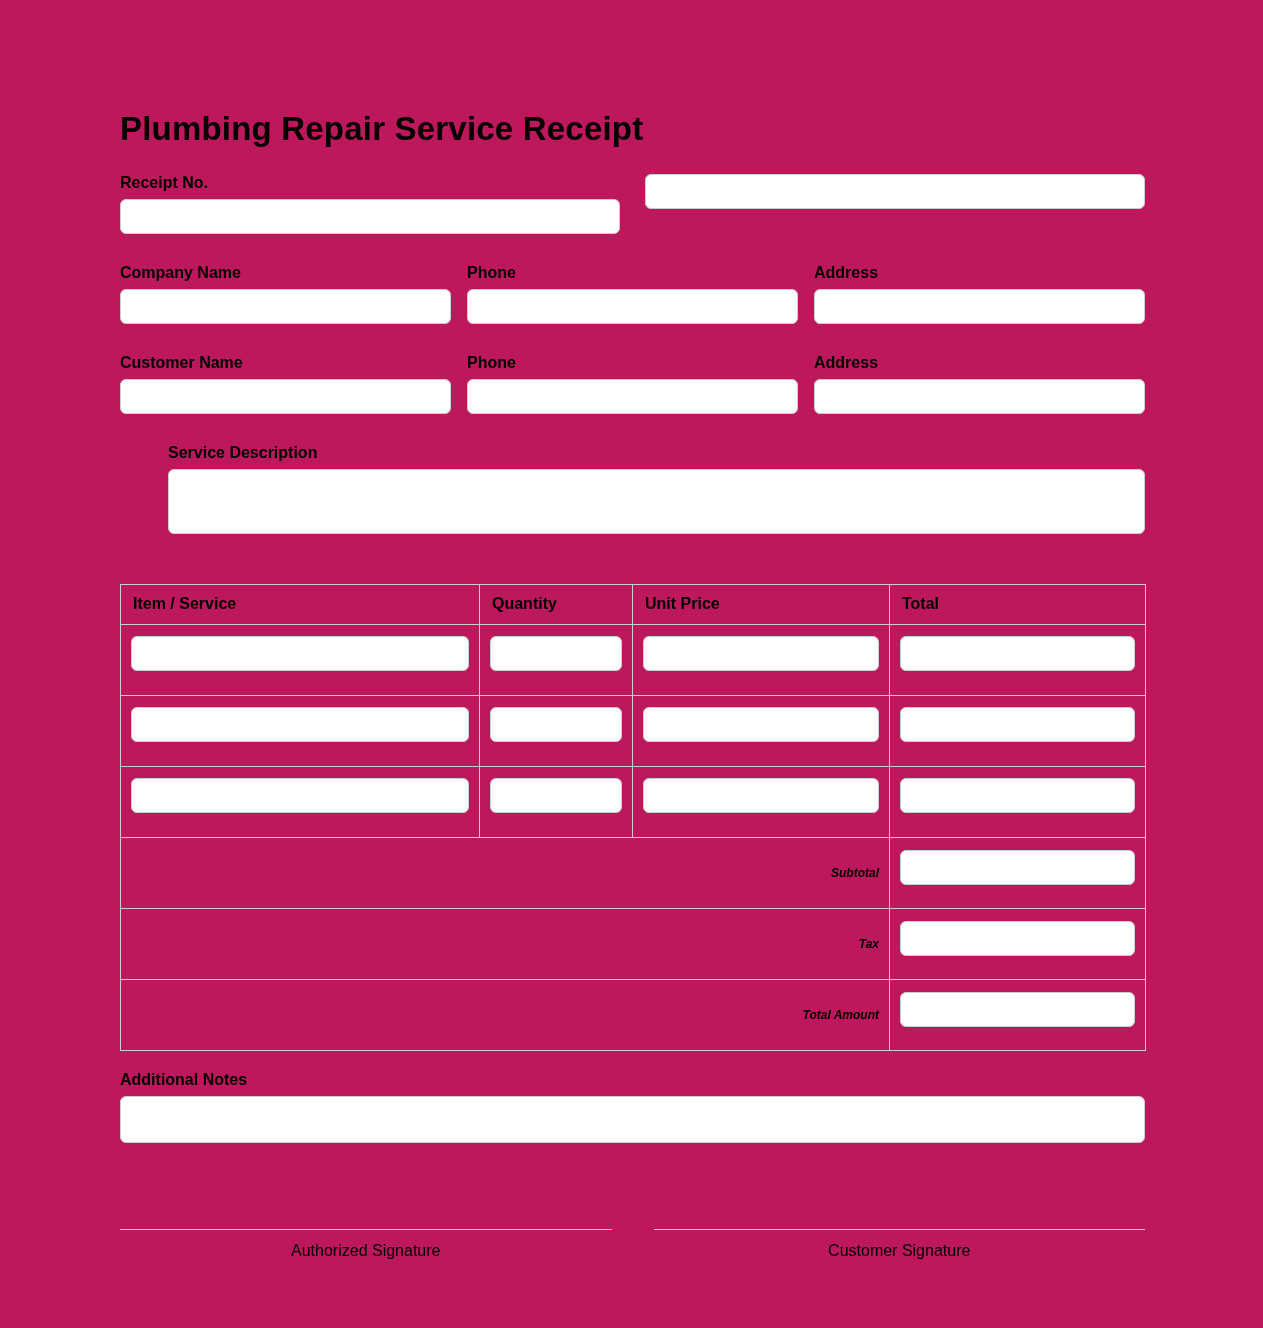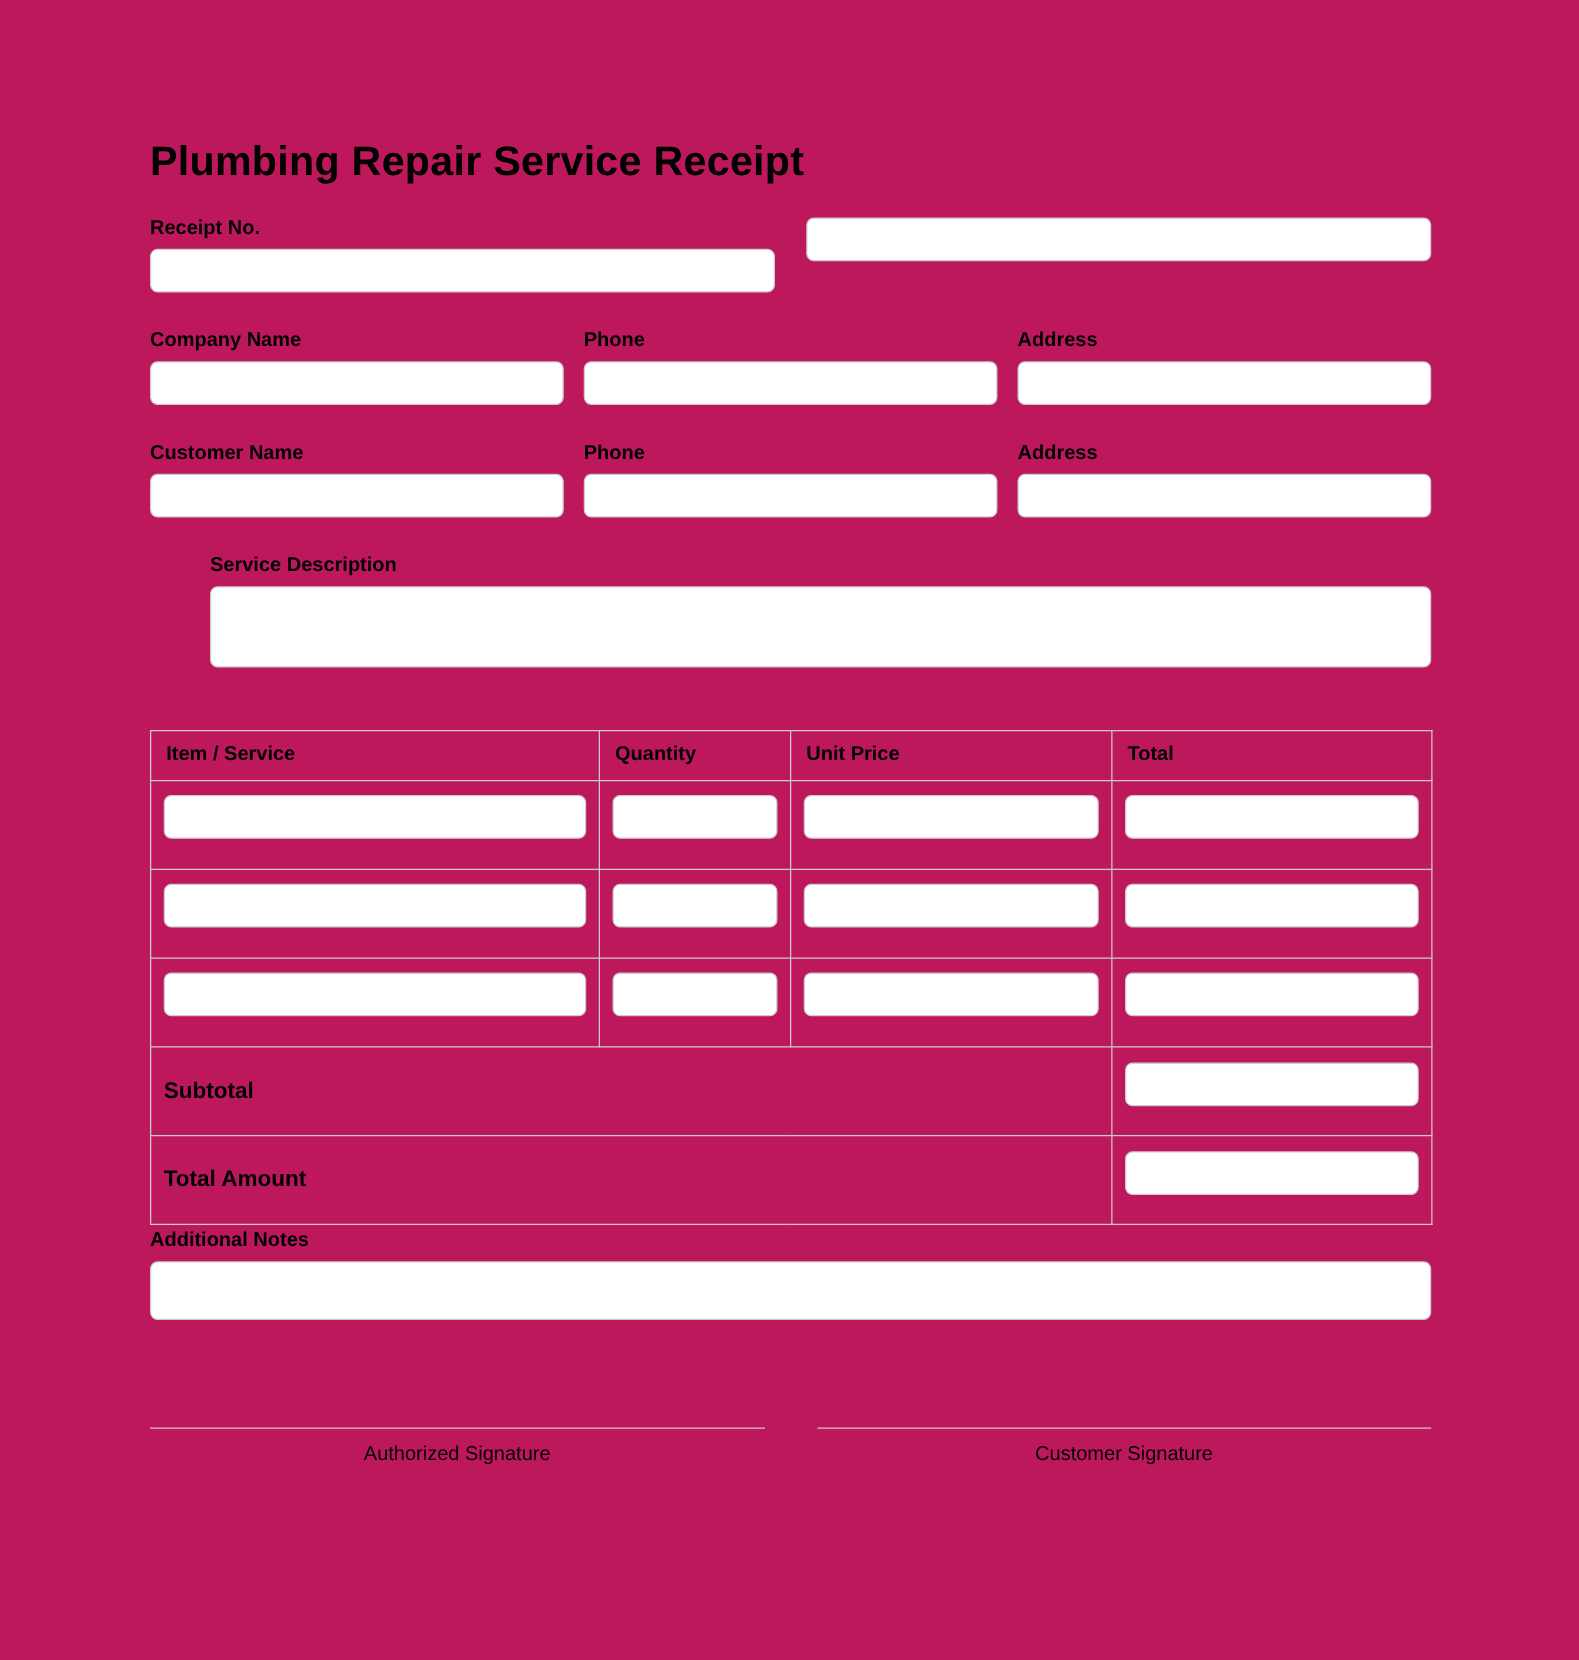--- a/index.html
+++ b/index.html
@@ -82,32 +82,33 @@
     padding: 0 12px;
     vertical-align: middle;
   }
   .items-table td.cell {
     height: 71px;
     vertical-align: top;
     padding: 11px 10px;
   }
   .items-table td.sum-label {
     height: 71px;
-    text-align: left;
-    font-size: 18px;
+    text-align: right;
+    font-size: 12px;
     font-weight: bold;
     padding: 0 10px;
     vertical-align: middle;
+    font-style: italic;
   }
   .items-table td.sum-input {
     height: 71px;
     vertical-align: top;
     padding: 12px 10px;
   }
-  .section-notes { margin-top: 4px; }
+  .section-notes { margin-top: 20px; }
   .signatures { display: flex; gap: 42px; margin-top: 86px; }
   .sig-block { flex: 1; min-width: 0; }
   .sig-line { border-top: 1px solid #c9c9c9; height: 0; }
   .sig-caption {
     text-align: center;
     font-size: 16px;
     font-weight: normal;
     margin-top: 12px;
     color: #000000;
   }
@@ -223,20 +224,26 @@
               <input class="text-input" type="text" value="" style="">
             </td>
         </tr>
         <tr>
           <td class="sum-label" colspan="3">Subtotal</td>
           <td class="sum-input">
               <input class="text-input" type="text" value="" style="">
             </td>
         </tr>
         <tr>
+          <td class="sum-label" colspan="3">Tax</td>
+          <td class="sum-input">
+              <input class="text-input" type="text" value="" style="">
+            </td>
+        </tr>
+        <tr>
           <td class="sum-label" colspan="3">Total Amount</td>
           <td class="sum-input">
               <input class="text-input" type="text" value="" style="">
             </td>
         </tr>
       </tbody>
     </table>
 
     <div class="section-notes">
       <label class="field-label">Additional Notes</label>

